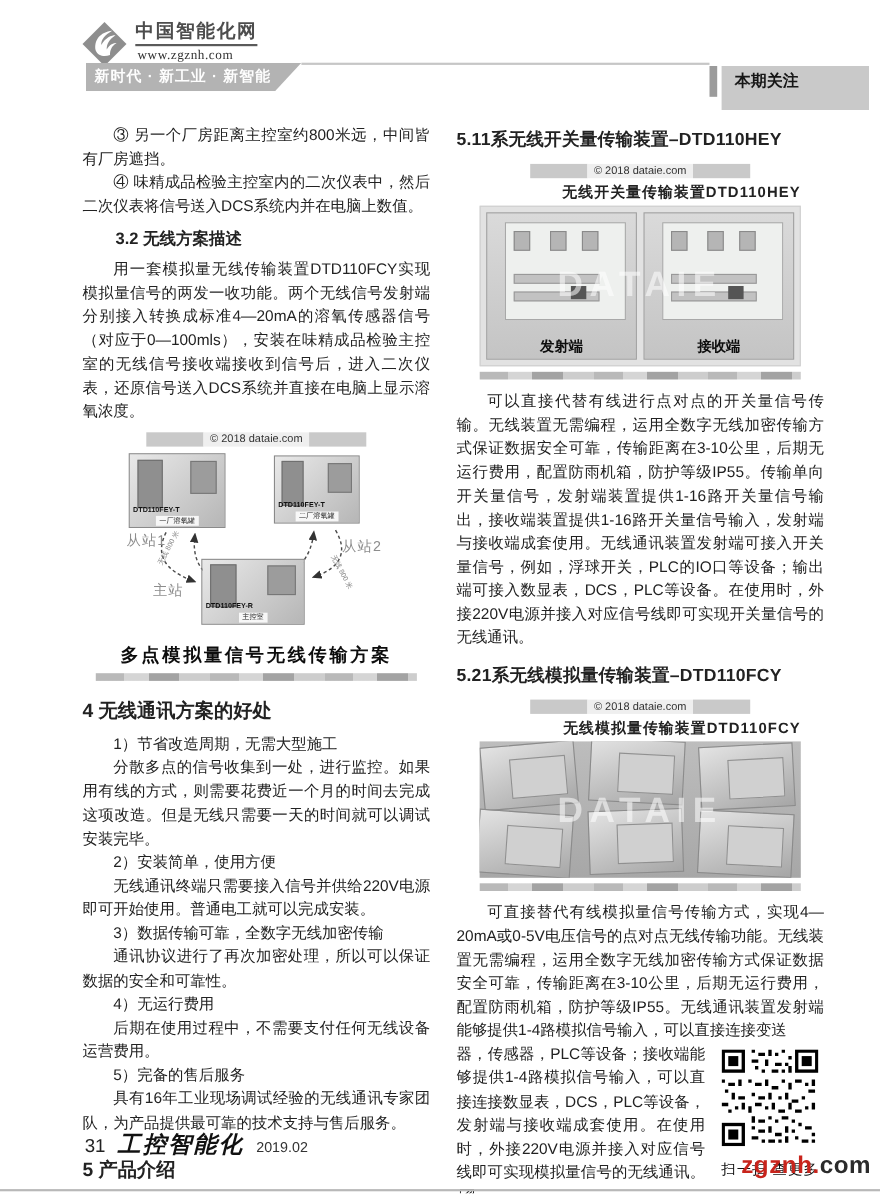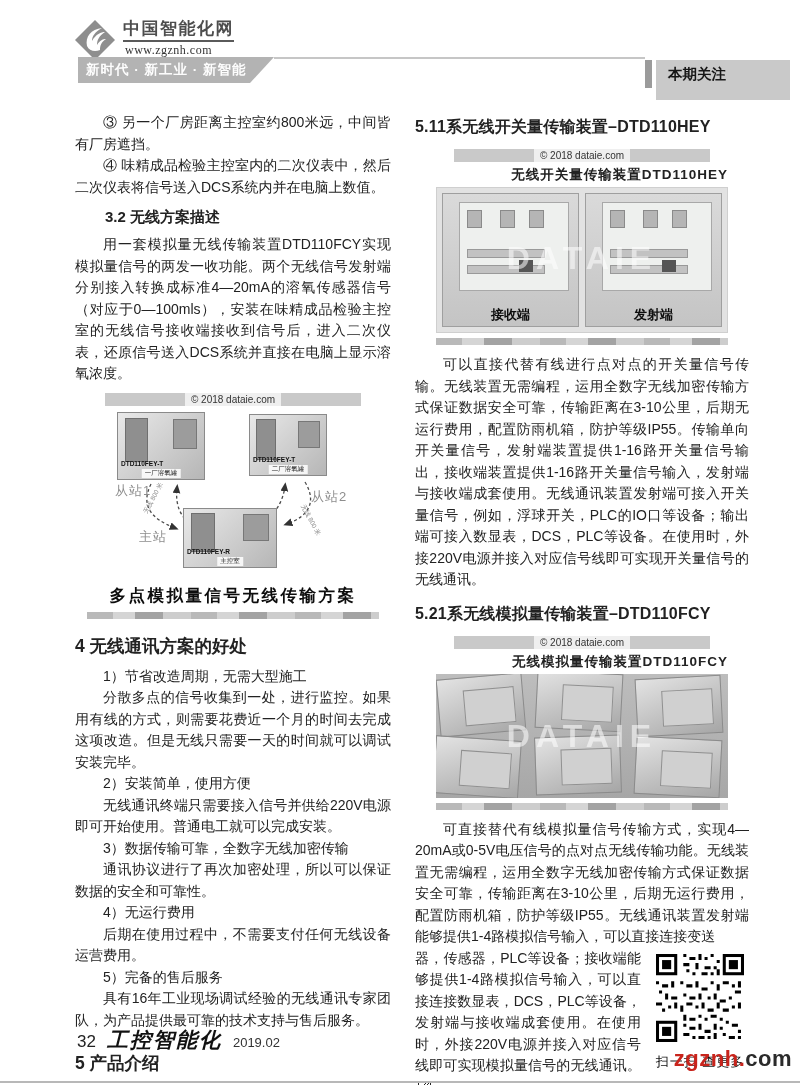--- a/index.html
+++ b/index.html
@@ -24,21 +24,21 @@
   .col-right{position:absolute;left:415px;top:110px;width:334px;}
   .p{font-size:14px;line-height:21.5px;text-align:justify;text-indent:2em;margin:0;}
   .p.nofirst{text-indent:0;}
   .h-sub{font-size:15px;font-weight:bold;margin:10px 0 7px;text-indent:2em;}
   .h-main{font-size:17.5px;font-weight:bold;margin:15px 0 8px;}
   .h-main.last{margin-top:20px;}
   .h-right{font-size:16px;font-weight:bold;margin:7px 0 11px;letter-spacing:.2px;}
 
   
   .figure{width:292px;margin:8px auto 0;}
-  .copy-bar{display:flex;height:13px;width:256px;margin:0 auto;}
+  .copy-bar{display:flex;height:13px;width:200px;margin:0 auto;}
   .copy-seg{flex:1;background:#c9c9c9;}
   .copy-text{background:#efefef;font-size:10px;line-height:13px;padding:0 6px;color:#333;white-space:nowrap;}
   .fig-title{font-size:13.5px;font-weight:bold;text-align:right;margin:4px 0 3px;letter-spacing:1px;}
   .strip{height:7px;margin-top:5px;
          background:repeating-linear-gradient(90deg,#b9b9b9 0 26px,#d5d5d5 26px 48px,#a3a3a3 48px 76px,#cdcdcd 76px 104px);}
   .wm{position:absolute;left:0;right:0;top:36%;text-align:center;font-size:32px;font-weight:bold;
       color:rgba(255,255,255,.55);letter-spacing:6px;pointer-events:none;}
 
   
   .diagram-canvas{position:relative;height:166px;margin-top:4px;}
@@ -195,31 +195,31 @@
       <div class="fig-title">无线开关量传输装置DTD110HEY</div>
       <div class="fig1-photo">
         <div class="cab">
           <div class="cab-panel"></div>
           <div class="cmp c1"></div>
           <div class="cmp c2"></div>
           <div class="cmp c3"></div>
           <div class="cmp-strip s1"></div>
           <div class="cmp-strip s2"></div>
           <div class="cmp-dark"></div>
-          <div class="cab-label">接收端</div>
+          <div class="cab-label">发射端</div>
         </div>
         <div class="cab">
           <div class="cab-panel"></div>
           <div class="cmp c1"></div>
           <div class="cmp c2"></div>
           <div class="cmp c3"></div>
           <div class="cmp-strip s1"></div>
           <div class="cmp-strip s2"></div>
           <div class="cmp-dark"></div>
-          <div class="cab-label">发射端</div>
+          <div class="cab-label">接收端</div>
         </div>
         <div class="wm">DATAIE</div>
       </div>
       <div class="strip"></div>
     </div>
 
     <p class="p" style="margin-top:9px;">可以直接代替有线进行点对点的开关量信号传输。无线装置无需编程，运用全数字无线加密传输方式保证数据安全可靠，传输距离在3-10公里，后期无运行费用，配置防雨机箱，防护等级IP55。传输单向开关量信号，发射端装置提供1-16路开关量信号输出，接收端装置提供1-16路开关量信号输入，发射端与接收端成套使用。无线通讯装置发射端可接入开关量信号，例如，浮球开关，PLC的IO口等设备；输出端可接入数显表，DCS，PLC等设备。在使用时，外接220V电源并接入对应信号线即可实现开关量信号的无线通讯。</p>
 
     <div class="h-right" style="margin-top:13px;">5.21系无线模拟量传输装置–DTD110FCY</div>
 
@@ -283,21 +283,21 @@
           M9,20h1v2h-1z M11,21h2v1h-2z M14,20h1v1h-1z M16,21h1v1h-1z M18,20h2v1h-2z M21,21h1v1h-1z
           M9,23h1v1h-1z M11,24h2v1h-2z M14,23h1v2h-1z M16,25h2v1h-2z M19,23h1v2h-1z M21,24h1v1h-1z M23,22h1v1h-1z M25,23h2v1h-2z M27,25h1v1h-1z
           M9,26h2v1h-2z M12,27h1v1h-1z M14,27h2v1h-2z M17,27h1v1h-1z M19,26h1v2h-1z M22,26h1v1h-1z M24,27h2v1h-2z M27,27h1v1h-1z"></path>
         </svg>
         <div class="qr-cap">扫一扫 查更多</div>
       </div>
     </div>
   </div>
 
   <div class="footer-left">
-    <span class="page-num">32</span>
+    <span class="page-num">31</span>
     <span class="mag-name">工控智能化</span>
     <span class="issue">2019.02</span>
   </div>
   <div class="site-mark">
     <span class="r">zgznh.</span><span class="k">com</span>
   </div>
   <div class="bottom-line"></div>
 
 </div>
 

